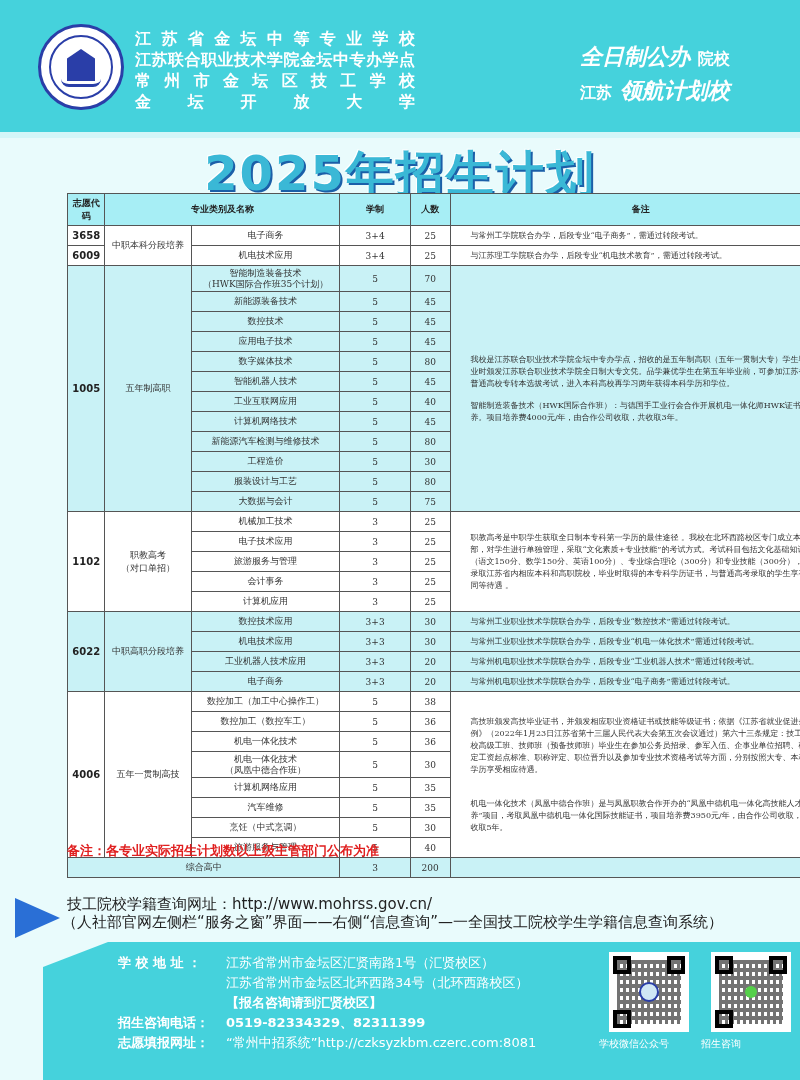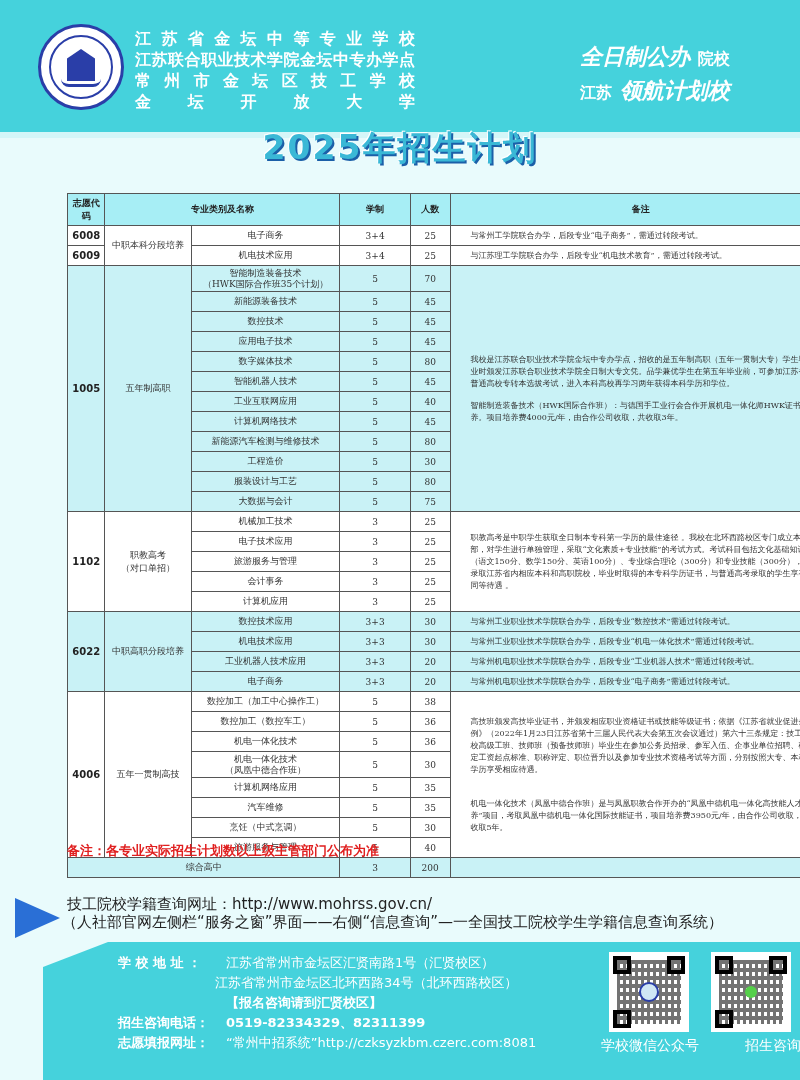--- a/index.html
+++ b/index.html
@@ -12,21 +12,21 @@
   .logo .core { position: absolute; left: 26px; top: 22px; width: 28px; height: 32px; background: #2a3ea8; clip-path: polygon(50% 0, 100% 30%, 100% 100%, 0 100%, 0 30%); }
   .logo .book { position: absolute; left: 20px; top: 52px; width: 40px; height: 8px; border-bottom: 3px solid #2a3ea8; border-radius: 0 0 20px 20px; }
   .school-names { position: absolute; left: 135px; top: 28px; color: #fff; font-weight: bold; font-size: 16px; line-height: 21px; width: 280px; }
   .school-names div { text-align: justify; text-align-last: justify; }
   .slogan { position: absolute; left: 580px; top: 42px; color: #fff; font-weight: bold; font-style: italic; }
   .slogan .l1 { font-size: 22px; }
   .slogan .l2 { font-size: 22px; margin-top: 4px; }
   .slogan small { font-size: 16px; font-style: normal; }
 
   .banner-strip { position: absolute; left: 0; top: 132px; width: 800px; height: 6px; background: #d4f6f8; }
-  .title { position: absolute; left: 0; top: 126px; width: 800px; text-align: center; font-size: 33px; font-weight: bold; color: #3ab8d6; letter-spacing: 2px; text-shadow: 2px 2px 0 #1b5fa8, -1px -1px 0 #fff; }
+  .title { position: absolute; left: 0; top: 142px; width: 800px; text-align: center; font-size: 48px; font-weight: bold; color: #3ab8d6; letter-spacing: 2px; text-shadow: 2px 2px 0 #1b5fa8, -1px -1px 0 #fff; }
 
   table.plan { position: absolute; left: 67px; top: 193px; width: 765px; border-collapse: collapse; font-size: 9px; font-family: "DejaVu Serif", "Liberation Serif", serif; color: #333; }
   table.plan td, table.plan th { border: 1px solid #555; text-align: center; vertical-align: middle; padding: 0 2px; }
   table.plan th { background: #a7eef5; font-family: "DejaVu Sans", sans-serif; font-weight: bold; font-size: 9px; height: 32px; color: #222; }
   table.plan td.code { font-family: "DejaVu Sans", sans-serif; font-weight: bold; font-size: 10px; color: #222; }
   table.plan td.note { text-align: left; font-size: 8px; line-height: 12px; padding: 2px 20px; }
   table.plan tr.blue td { background: #c9f2f6; }
   table.plan tr.white td { background: #fff; }
   table.plan tr.r { height: 20px; }
   table.plan td.major-tall { line-height: 11px; }
@@ -38,21 +38,21 @@
   .footer { position: absolute; left: 0; top: 942px; width: 800px; height: 138px; background: #45d2dc; clip-path: polygon(65px 0, 800px 0, 800px 138px, 0 138px, 0 25px); margin-left: 43px; }
   .footer .row { position: absolute; left: 75px; color: #fff; font-size: 13px; }
   .footer .lbl { font-weight: bold; display: inline-block; width: 108px; }
   .footer .val { display: inline-block; }
   .qr { position: absolute; width: 80px; height: 80px; background: #fff; }
   .qr .sq { position: absolute; width: 18px; height: 18px; border: 4px solid #000; }
   .qr .pattern { position: absolute; left: 8px; top: 8px; width: 64px; height: 64px;
     background-image: linear-gradient(90deg, #000 50%, transparent 50%), linear-gradient(#000 50%, transparent 50%);
     background-size: 6px 6px, 8px 8px; opacity: 0.55; }
   .qr .center { position: absolute; left: 30px; top: 30px; width: 20px; height: 20px; border-radius: 50%; }
-  .qr-label { position: absolute; color: #fff; font-size: 14px; text-align: right; width: 100px; }
+  .qr-label { position: absolute; color: #fff; font-size: 10px; text-align: left; width: 100px; }
 </style>
 </head>
 <body>
 
 <div class="header">
   <div class="logo">
     <div class="ring"></div>
       <div class="core"></div>
       <div class="book"></div>
   </div>
@@ -83,21 +83,21 @@
   <tbody>
       <tr>
     <th>志愿代码</th>
     <th colspan="2">专业类别及名称</th>
     <th>学制</th>
     <th>人数</th>
     <th>备注</th>
   </tr>
 
   <tr class="white r">
-    <td class="code">6008</td>
+    <td class="code">3658</td>
     <td rowspan="2">中职本科分段培养</td>
     <td>电子商务</td>
     <td>3+4</td>
     <td>25</td>
     <td class="note">与常州工学院联合办学，后段专业“电子商务”，需通过转段考试。</td>
   </tr>
   <tr class="white r">
     <td class="code">6009</td>
     <td>机电技术应用</td>
     <td>3+4</td>
@@ -286,21 +286,21 @@
 
 <div class="foot-note">备注：各专业实际招生计划数以上级主管部门公布为准</div>
 <div class="arrow-deco"></div>
 <div class="foot-line" style="top:895px">技工院校学籍查询网址：http://www.mohrss.gov.cn/</div>
 <div class="foot-line" style="top:913px; left:62px">（人社部官网左侧栏“服务之窗”界面——右侧“信息查询”—一全国技工院校学生学籍信息查询系统）</div>
 
 <div class="footer">
   <div class="row" style="top:12px">
     <span class="lbl">学 校 地 址 ：</span><span class="val">江苏省常州市金坛区汇贤南路1号（汇贤校区）</span>
   </div>
-  <div class="row" style="top:32px; left:172px">江苏省常州市金坛区北环西路34号（北环西路校区）</div>
+  <div class="row" style="top:32px; left:183px">江苏省常州市金坛区北环西路34号（北环西路校区）</div>
   <div class="row" style="top:52px; left:183px; font-weight:bold">【报名咨询请到汇贤校区】</div>
   <div class="row" style="top:72px">
     <span class="lbl">招生咨询电话：</span><span class="val" style="font-weight:bold">0519-82334329、82311399</span>
   </div>
   <div class="row" style="top:92px">
     <span class="lbl">志愿填报网址：</span><span class="val">“常州中招系统”http://czksyzkbm.czerc.com:8081</span>
   </div>
 
   <div class="qr" style="left:566px; top:10px">
     <div class="pattern"></div>

